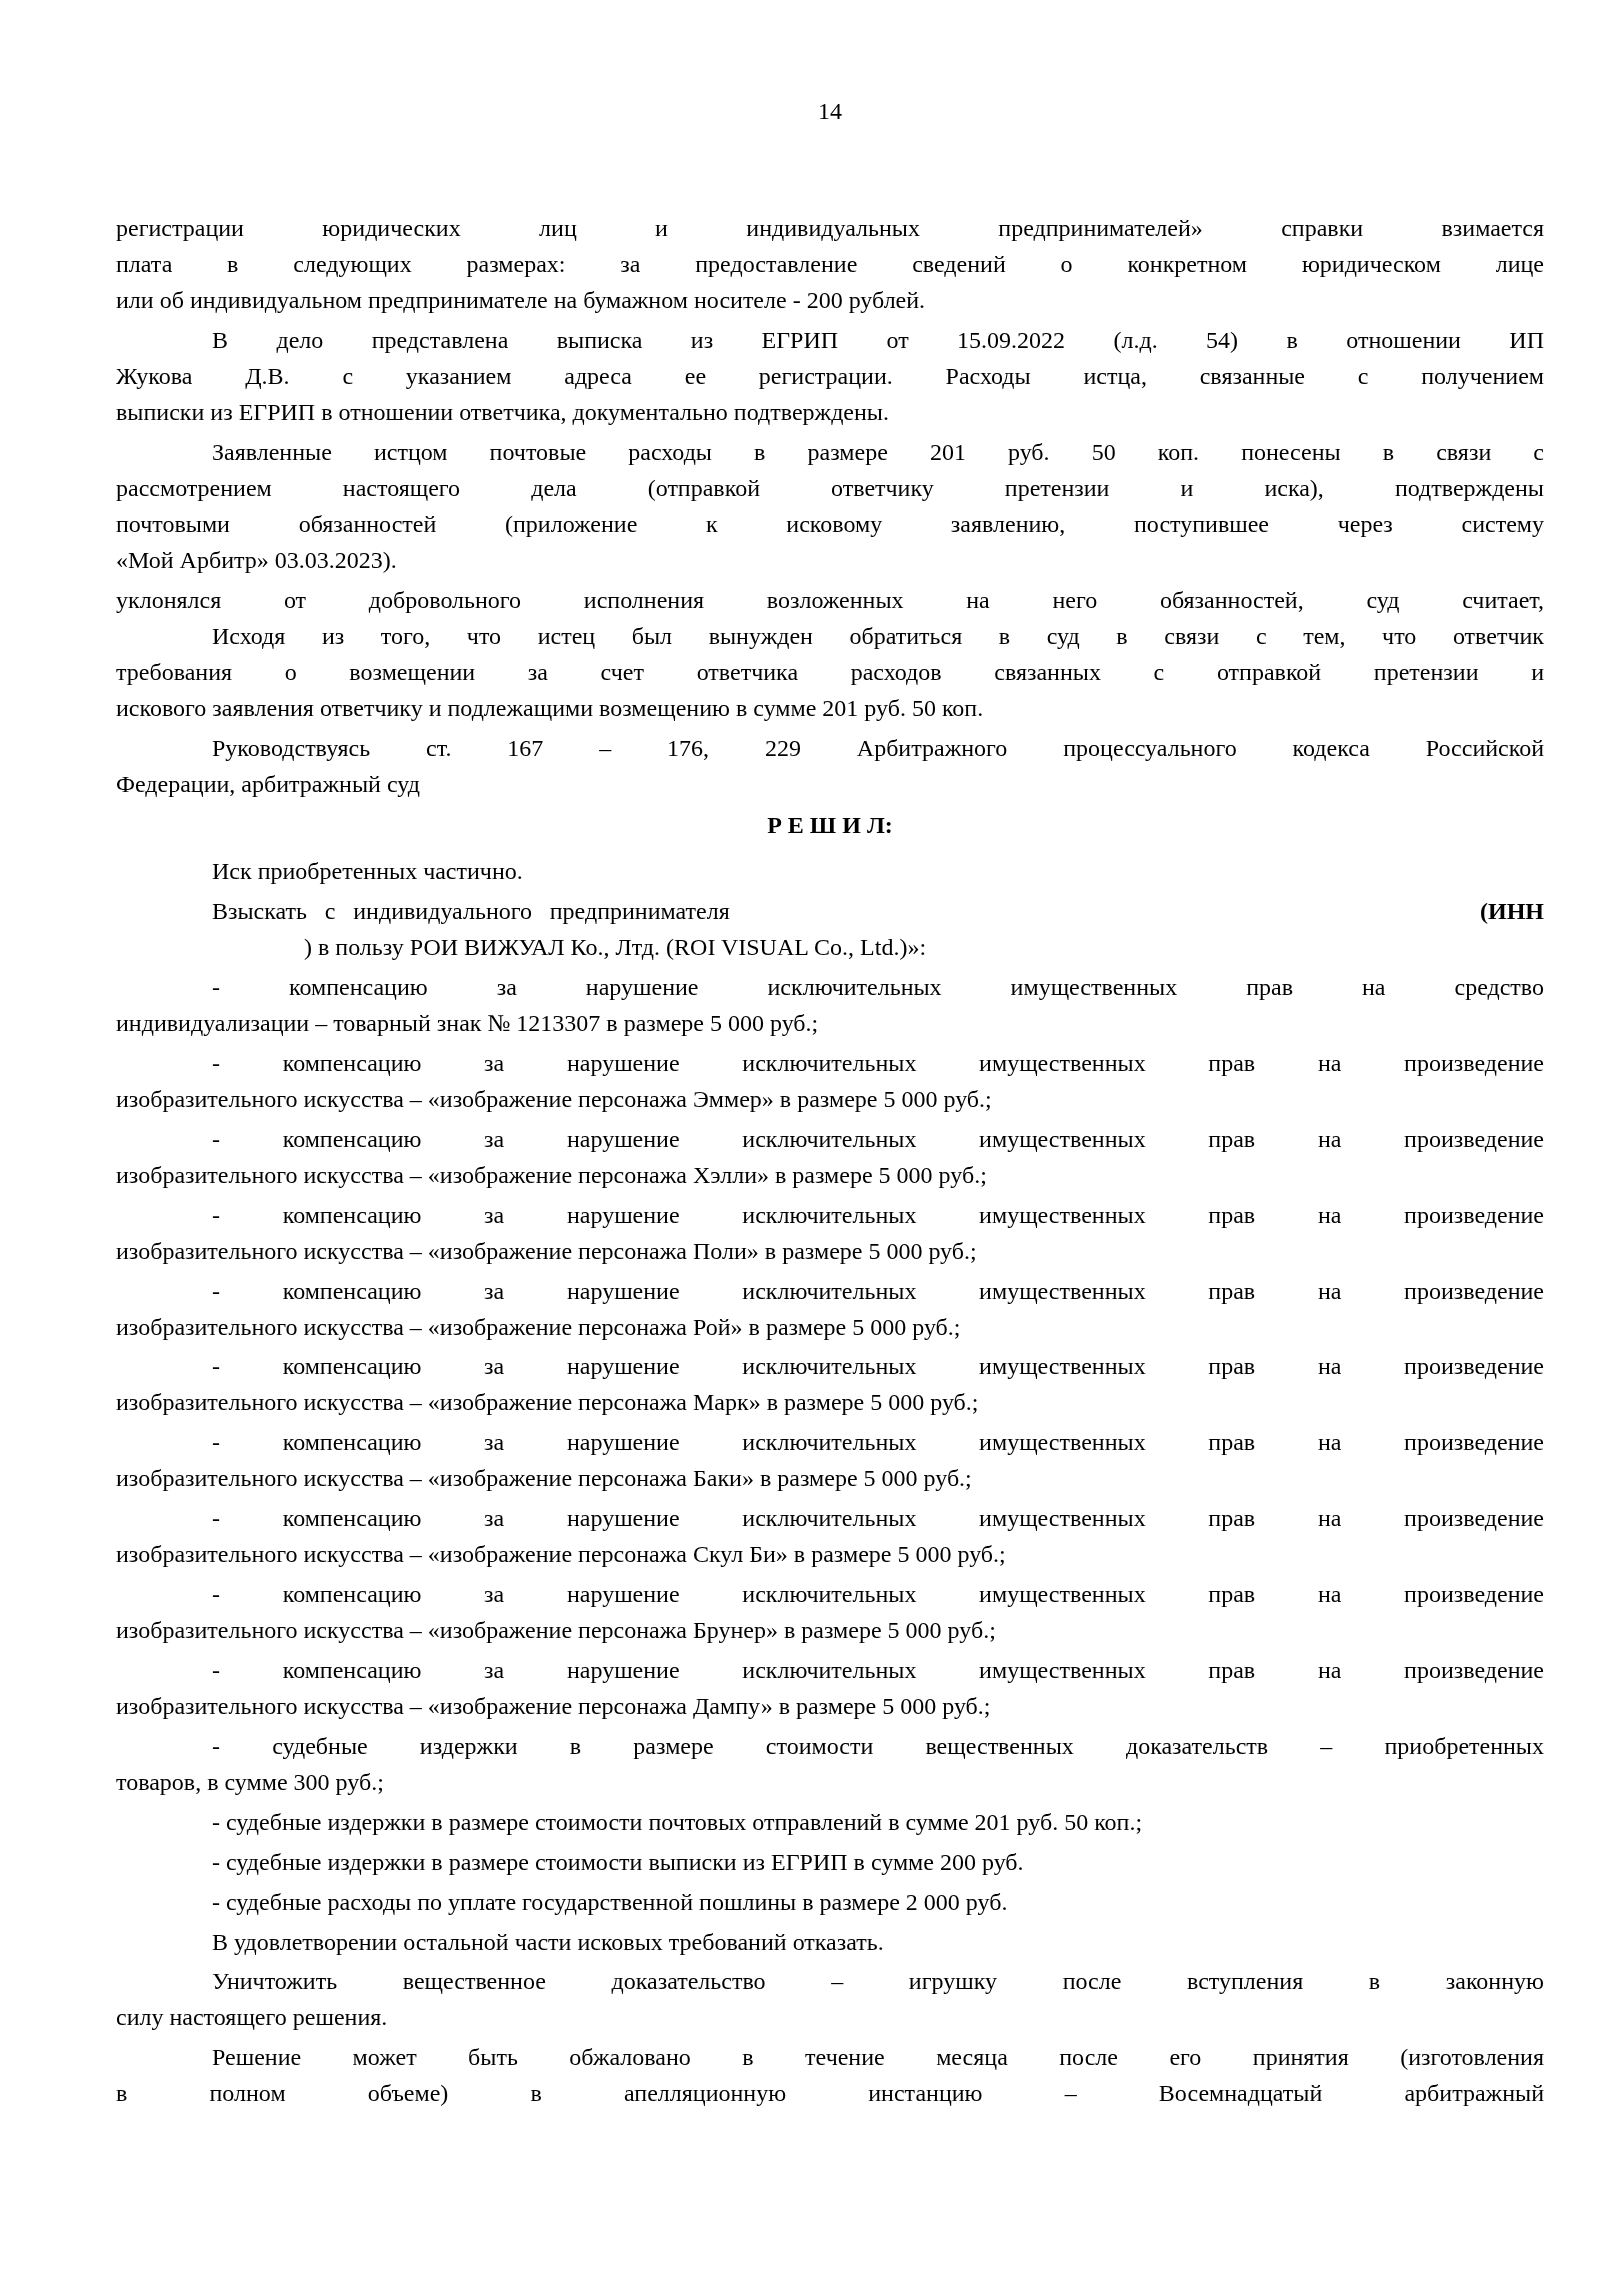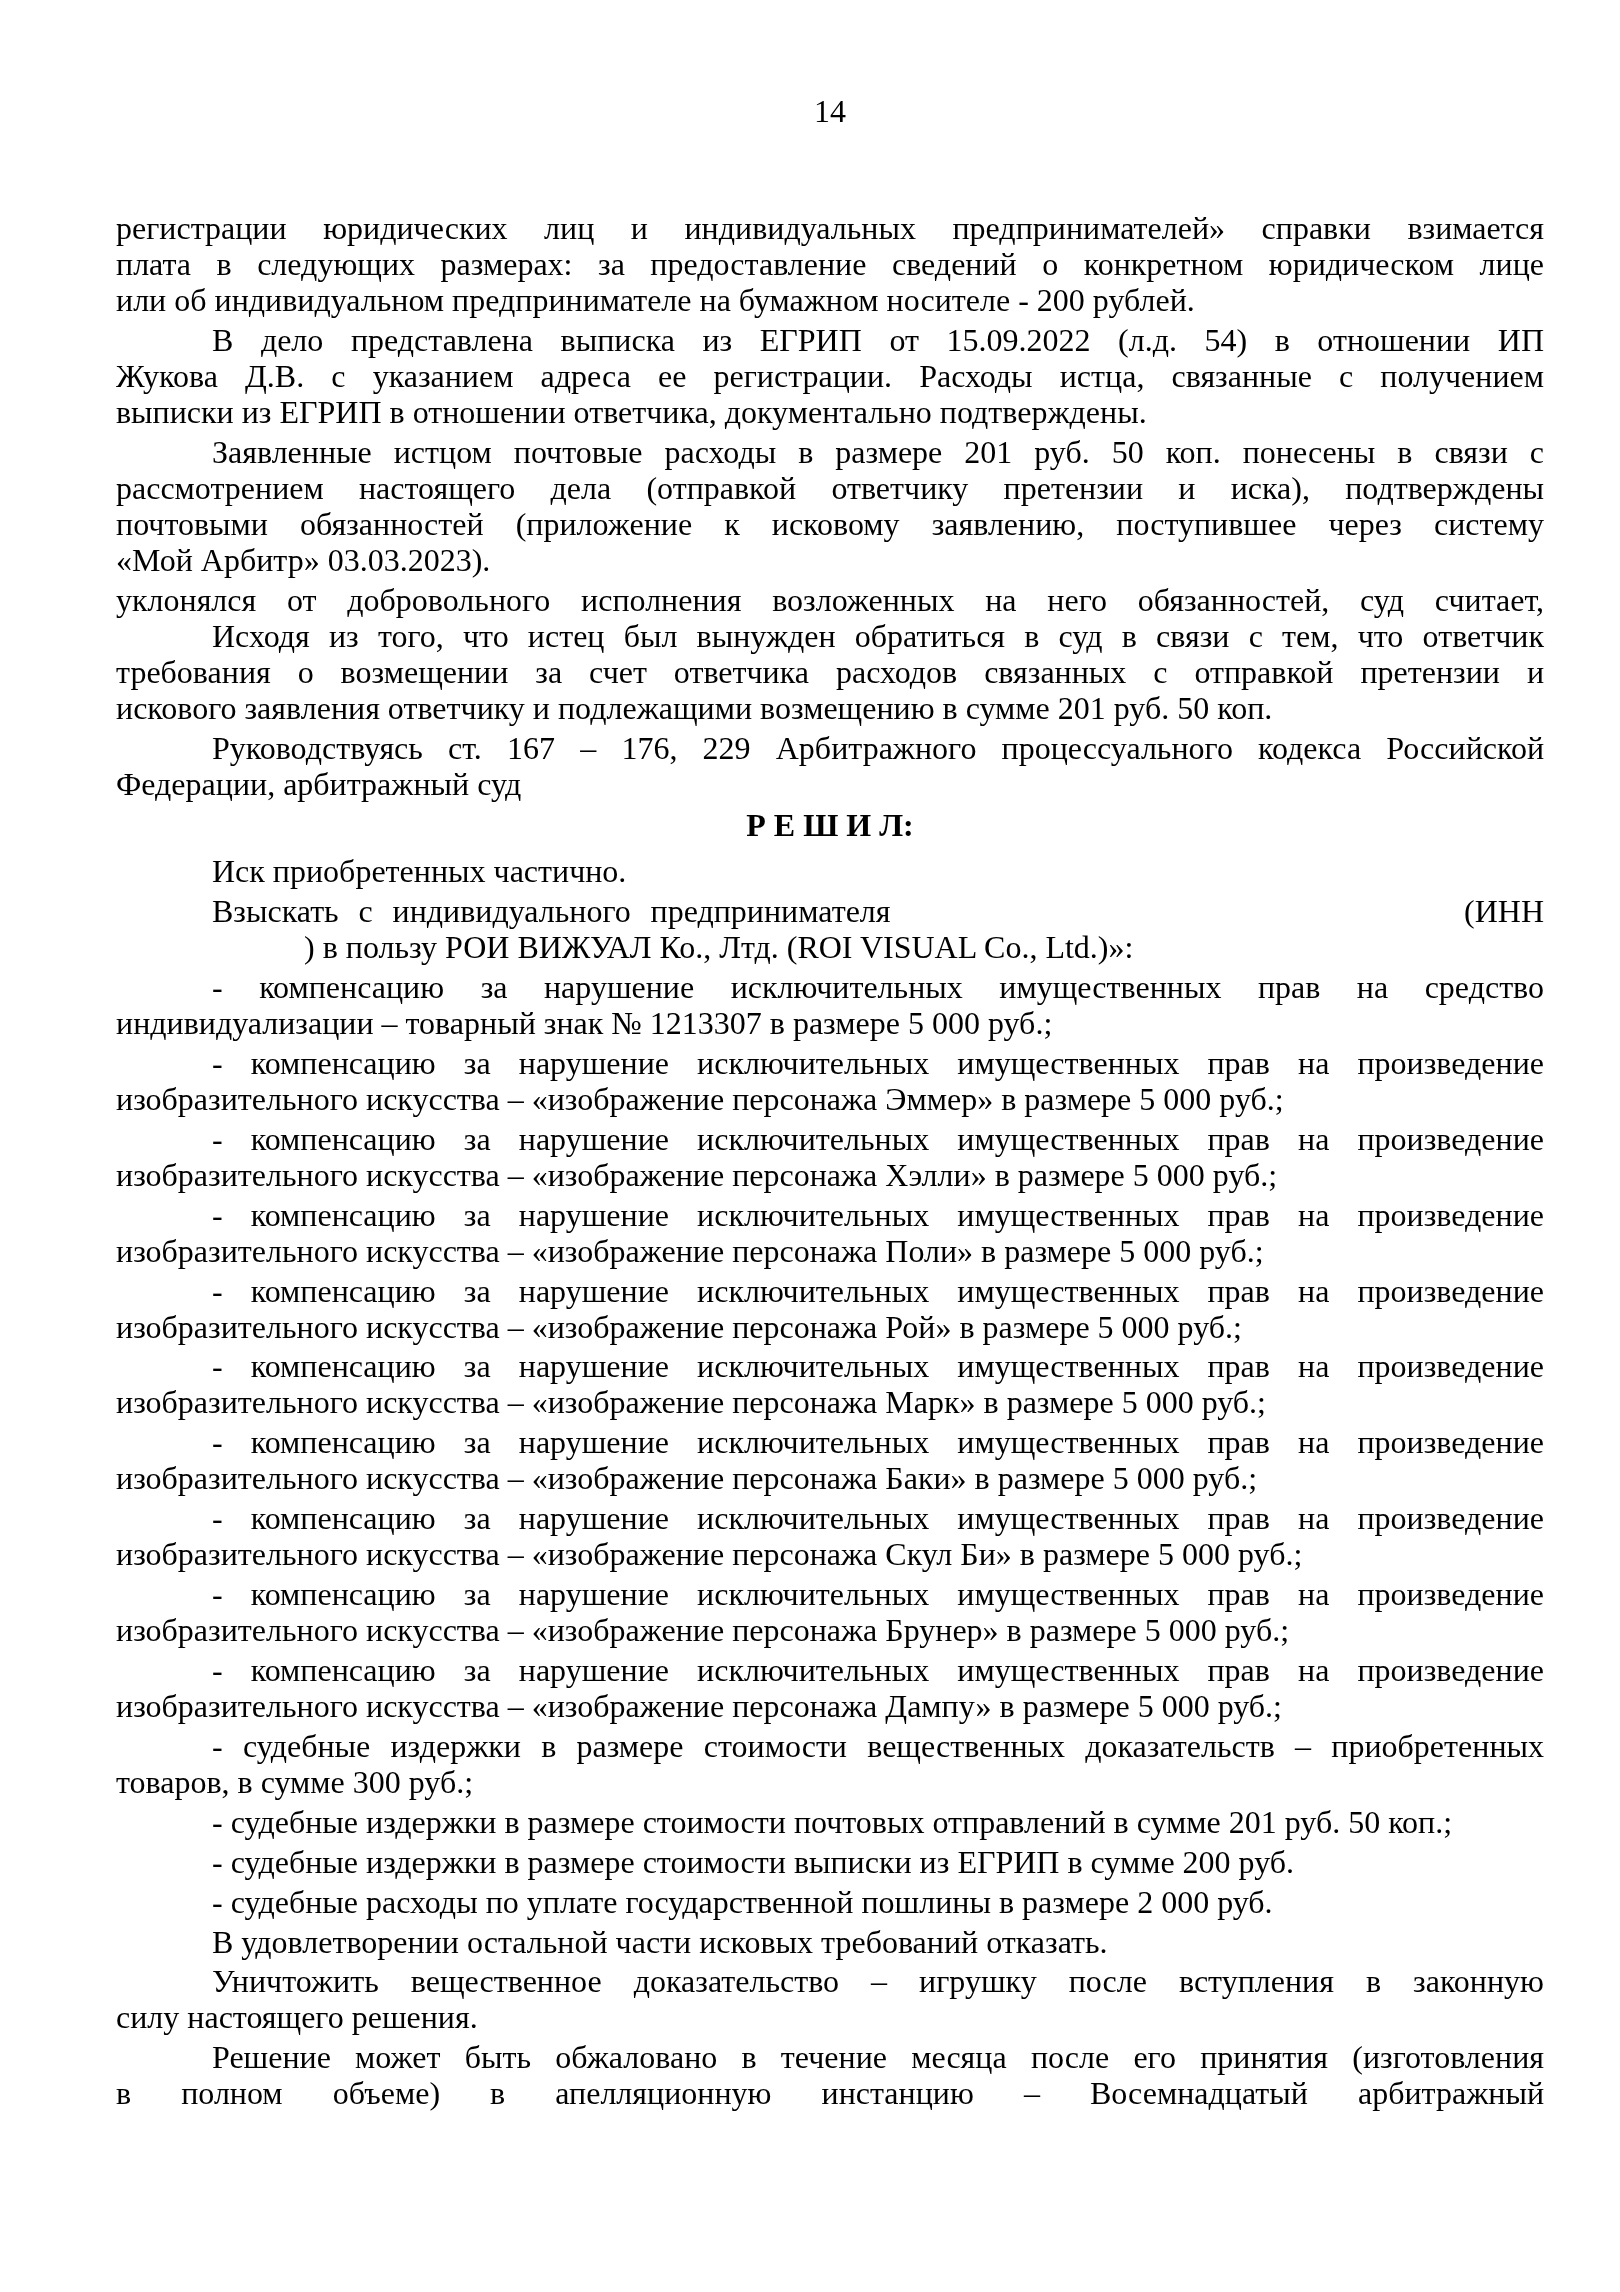--- a/index.html
+++ b/index.html
@@ -8,21 +8,21 @@
     background: #ffffff;
   }
   .page {
     position: relative;
     width: 1620px;
     height: 2293px;
     box-sizing: border-box;
     background: #ffffff;
     color: #000000;
     font-family: "Liberation Serif", "DejaVu Serif", serif;
-    font-size: 32px;
+    font-size: 24px;
     padding: 93px 76px 0 116px;
     overflow: hidden;
   }
   .pagenum {
     text-align: center;
     line-height: 36px;
     margin-bottom: 81px;
   }
   .block { margin-top: 3.9px; }
   .block.first { margin-top: 0; }
@@ -46,21 +46,21 @@
     display: flex;
     line-height: 36px;
     gap: 24px;
   }
   .inn-l1 .left {
     text-indent: 96px;
     word-spacing: 11.8px;
     white-space: nowrap;
   }
   .inn-l1 .gap { flex: 1 1 auto; }
-  .inn-l1 .right { white-space: nowrap; }
+  .inn-l1 .right { white-space: nowrap; font-weight: bold; }
   .inn-l2 {
     padding-left: 188px;
     line-height: 36px;
     white-space: nowrap;
   }
 </style>
 </head>
 <body>
 
 <div class="page">

